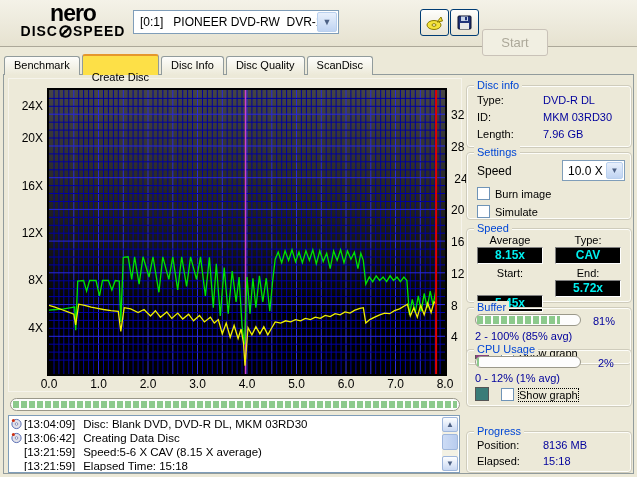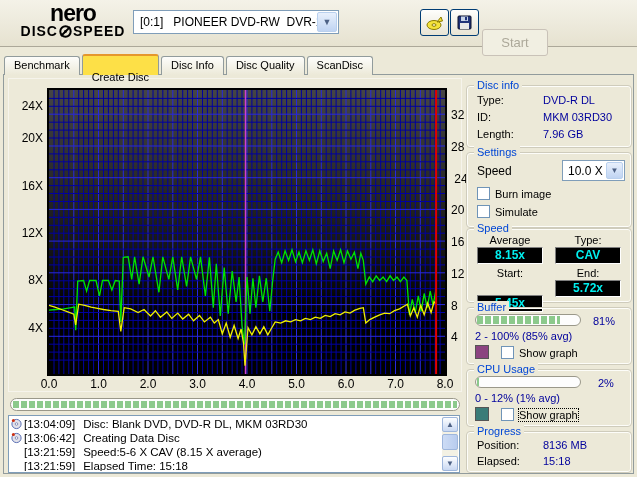--- a/index.html
+++ b/index.html
@@ -351,21 +351,21 @@
 <div class="group" style="top:85px; height:63px;">
   <span class="group-title">Disc info</span>
   <span class="kv k" style="left:10px; top:8px;">Type:</span>
   <span class="kv navy" style="left:76px; top:8px;">DVD-R DL</span>
   <span class="kv k" style="left:10px; top:25px;">ID:</span>
   <span class="kv navy" style="left:76px; top:25px;">MKM 03RD30</span>
   <span class="kv k" style="left:10px; top:42px;">Length:</span>
   <span class="kv navy" style="left:76px; top:42px;">7.96 GB</span>
 </div>
 
-<div class="group" style="top:152px; height:76px;">
+<div class="group" style="top:152px; height:68px;">
   <span class="group-title">Settings</span>
   <span class="kv k" style="left:10px; top:11px; font-size:12px;">Speed</span>
   <div class="select" style="left:95px; top:7px; width:63px;">
     <span class="sel-text">10.0 X</span>
     <span class="sel-btn">▼</span>
   </div>
   <span class="cb" style="left:10px; top:34px;"></span>
   <span class="cb-label" style="left:28px; top:35px;">Burn image</span>
   <span class="cb" style="left:10px; top:52px;"></span>
   <span class="cb-label" style="left:28px; top:53px;">Simulate</span>
@@ -388,21 +388,21 @@
   <div class="mini-progress" style="left:8px; top:6px;">
     <div class="fill" id="buffer-fill" style="width: 81%;"></div>
   </div>
   <span class="pct" style="left:126px; top:7px;">81%</span>
   <span class="range-note" style="left:8px; top:22px;">2 - 100% (85% avg)</span>
   <span class="swatch" id="buffer-swatch" style="left: 8px; top: 37px; background: rgb(139, 67, 128);"></span>
   <span class="cb" style="left:34px; top:38px;"></span>
   <span class="cb-label" style="left:52px; top:39px;">Show graph</span>
 </div>
 
-<div class="group" style="top:369px; height:58px;">
+<div class="group" style="top:349px; height:58px;">
   <span class="group-title">CPU Usage</span>
   <div class="mini-progress" style="left:8px; top:6px;">
     <div class="fill" id="cpu-fill" style="width: 2%;"></div>
   </div>
   <span class="pct" style="left:131px; top:7px;">2%</span>
   <span class="range-note" style="left:8px; top:22px;">0 - 12% (1% avg)</span>
   <span class="swatch" id="cpu-swatch" style="left: 8px; top: 37px; background: rgb(58, 124, 120);"></span>
   <span class="cb" style="left:34px; top:38px;"></span>
   <span class="cb-label focused" style="left:52px; top:39px;">Show graph</span>
 </div>

